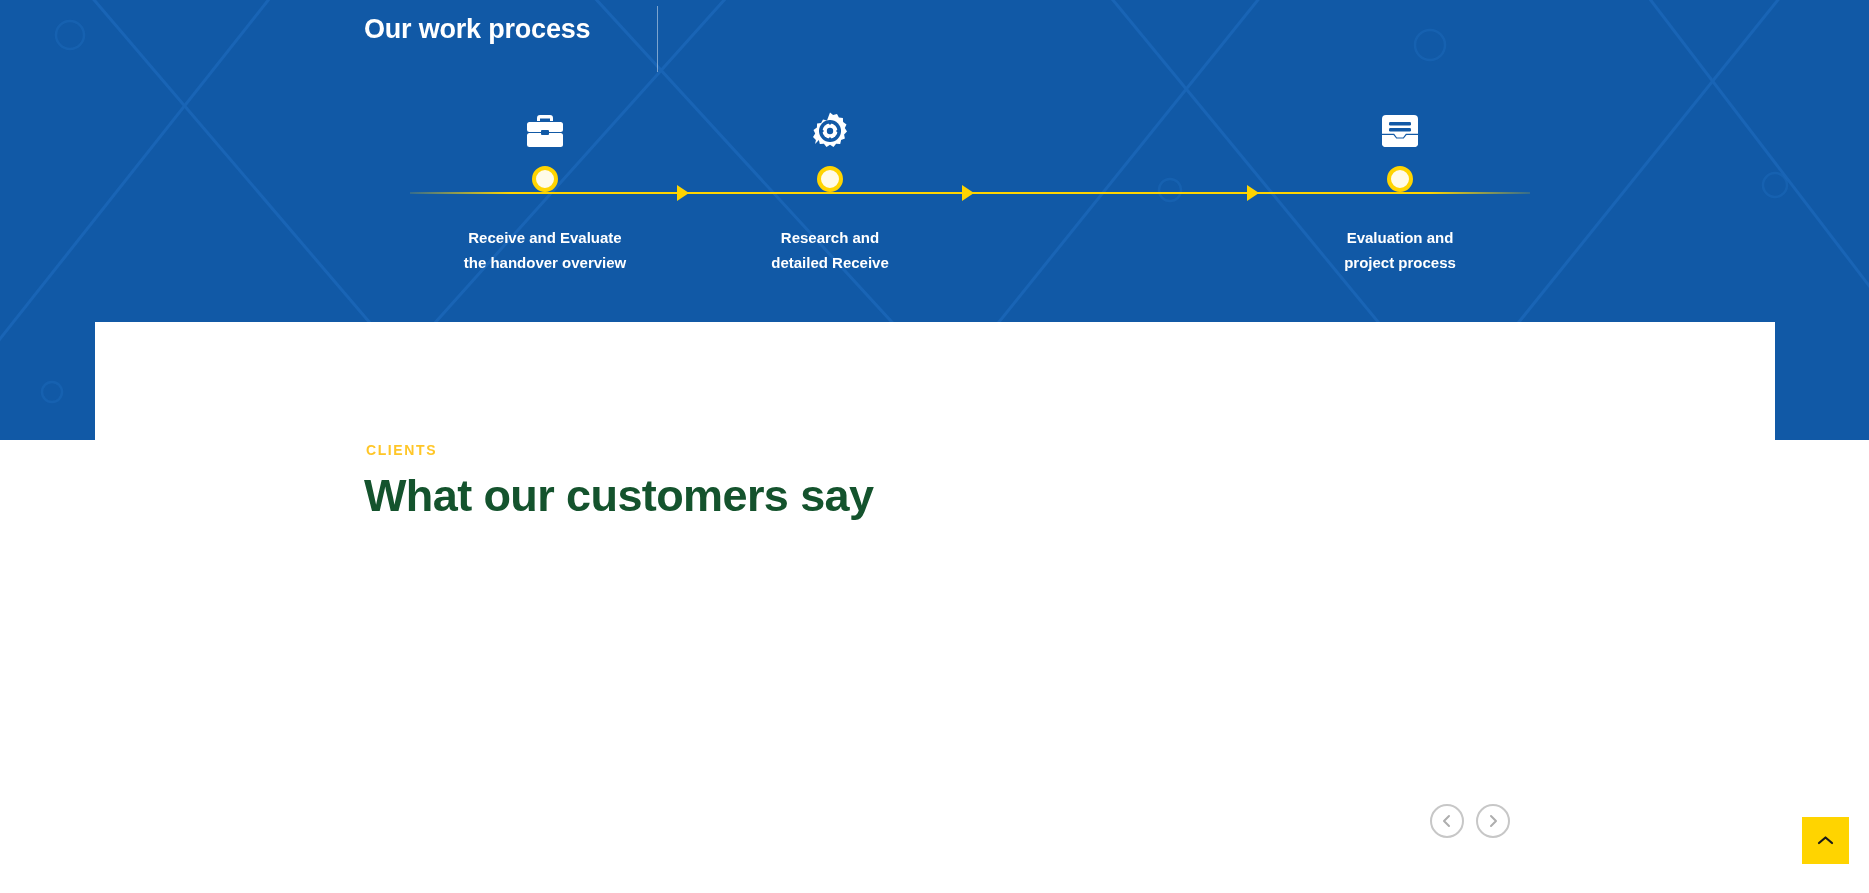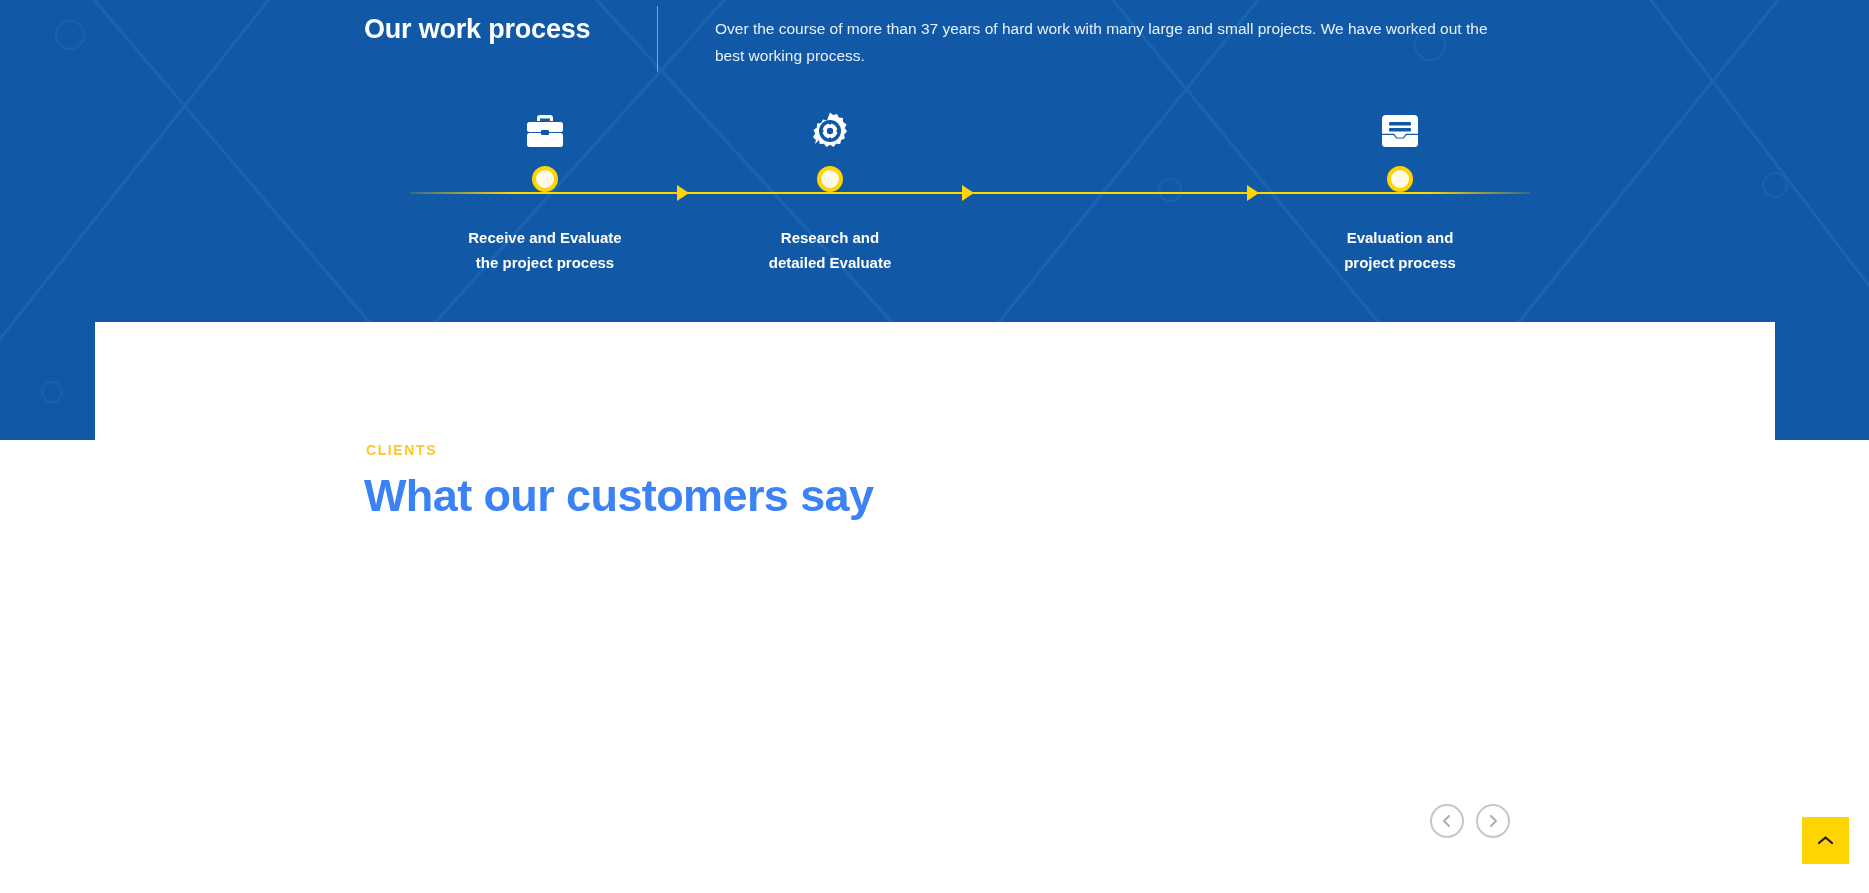--- a/index.html
+++ b/index.html
@@ -85,21 +85,21 @@
 
   
   .clients-section { position: absolute; left: 0; top: 322px; width: 1869px; height: 571px; border-radius: 32px; }
   .clients-eyebrow {
     position: absolute; left: 366px; top: 120px;
     font-size: 14px; font-weight: 700; letter-spacing: 1.6px;
     color: #ffc627;
   }
   .clients-title {
     position: absolute; left: 364px; top: 148px;
-    font-size: 45px; font-weight: 700; color: #3b82f6;
+    font-size: 45px; font-weight: 700; color: #14532d;
     letter-spacing: -0.6px;
   }
 
   .slider-nav { position: absolute; left: 1430px; top: 482px; display: flex; gap: 12px; }
   .nav-btn {
     width: 34px; height: 34px; border-radius: 50%;
     border: 2px solid #c7c7c7; background: transparent;
     display: flex; align-items: center; justify-content: center;
     cursor: pointer;
   }
@@ -144,21 +144,20 @@
           <circle cx="52" cy="392" r="10"></circle>
           <circle cx="1170" cy="190" r="11"></circle>
           <circle cx="1775" cy="185" r="12"></circle>
         </g>
       </svg>
     </div>
 
     <div class="process-header">
       <div class="ph-title">Our work process</div>
       <div class="ph-divider"></div>
-      <div class="ph-desc">Over the course of more than 37 years of hard work with many large and small projects. We have worked out the best working process.</div>
     </div>
 
     <div class="steps">
       <div class="track"></div>
 
       <div class="arrow" style="left:640px"></div>
       <div class="arrow" style="left:925px"></div>
       <div class="arrow" style="left:1210px"></div>
 
       <div class="step" style="left:358px">
@@ -166,21 +165,21 @@
           <svg width="40" height="36" viewBox="0 0 40 36" fill="#ffffff">
             <path d="M15 2h10a3 3 0 0 1 3 3v3h-3V5.5h-10V8h-3V5a3 3 0 0 1 3-3z"></path>
             <rect x="2" y="9" width="36" height="10" rx="2.5"></rect>
             <rect x="2" y="20" width="36" height="14" rx="2.5"></rect>
             <rect x="16" y="17" width="8" height="5" rx="1" fill="#1159a6"></rect>
           </svg>
         </div>
         <div class="step-dot"></div>
         <div class="step-label">
           <span>Receive and Evaluate</span><br>
-          <span>the project process</span>
+          <span>the handover overview</span>
         </div>
       </div>
 
       <div class="step" style="left:643px">
         <div class="step-icon">
           <svg width="40" height="40" viewBox="0 0 40 40" fill="#ffffff">
             <path d="M20 1.5l3.1 2.6 3.9-1.2 1.9 3.6 4 .5.2 4.1 3.4 2.3-1.7 3.7 2.2 3.5-2.9 2.9.8 4-3.8 1.6-.9 4-4.1-.4-2.6 3.2-3.5-2.1-3.5 2.1-2.6-3.2-4.1.4-.9-4L5.1 33l.8-4L3 26.1l2.2-3.5-1.7-3.7 3.4-2.3.2-4.1 4-.5 1.9-3.6L17 9.6z"></path>
             <circle cx="20" cy="20" r="11" fill="#1159a6"></circle>
             <circle cx="20" cy="20" r="7.5" fill="#ffffff"></circle>
             <circle cx="20" cy="20" r="3.2" fill="#1159a6"></circle>
@@ -188,21 +187,21 @@
               <rect x="19" y="9.5" width="2" height="4"></rect>
               <rect x="19" y="26.5" width="2" height="4"></rect>
               <rect x="9.5" y="19" width="4" height="2"></rect>
               <rect x="26.5" y="19" width="4" height="2"></rect>
             </g>
           </svg>
         </div>
         <div class="step-dot"></div>
         <div class="step-label">
           <span>Research and</span><br>
-          <span>detailed Evaluate</span>
+          <span>detailed Receive</span>
         </div>
       </div>
 
 
       <div class="step" style="left:1213px">
         <div class="step-icon">
           <svg width="38" height="36" viewBox="0 0 38 36" fill="#ffffff">
             <rect x="1" y="2" width="36" height="32" rx="4"></rect>
             <g fill="#1159a6">
               <rect x="8" y="9" width="22" height="3.4" rx="1.2"></rect>

